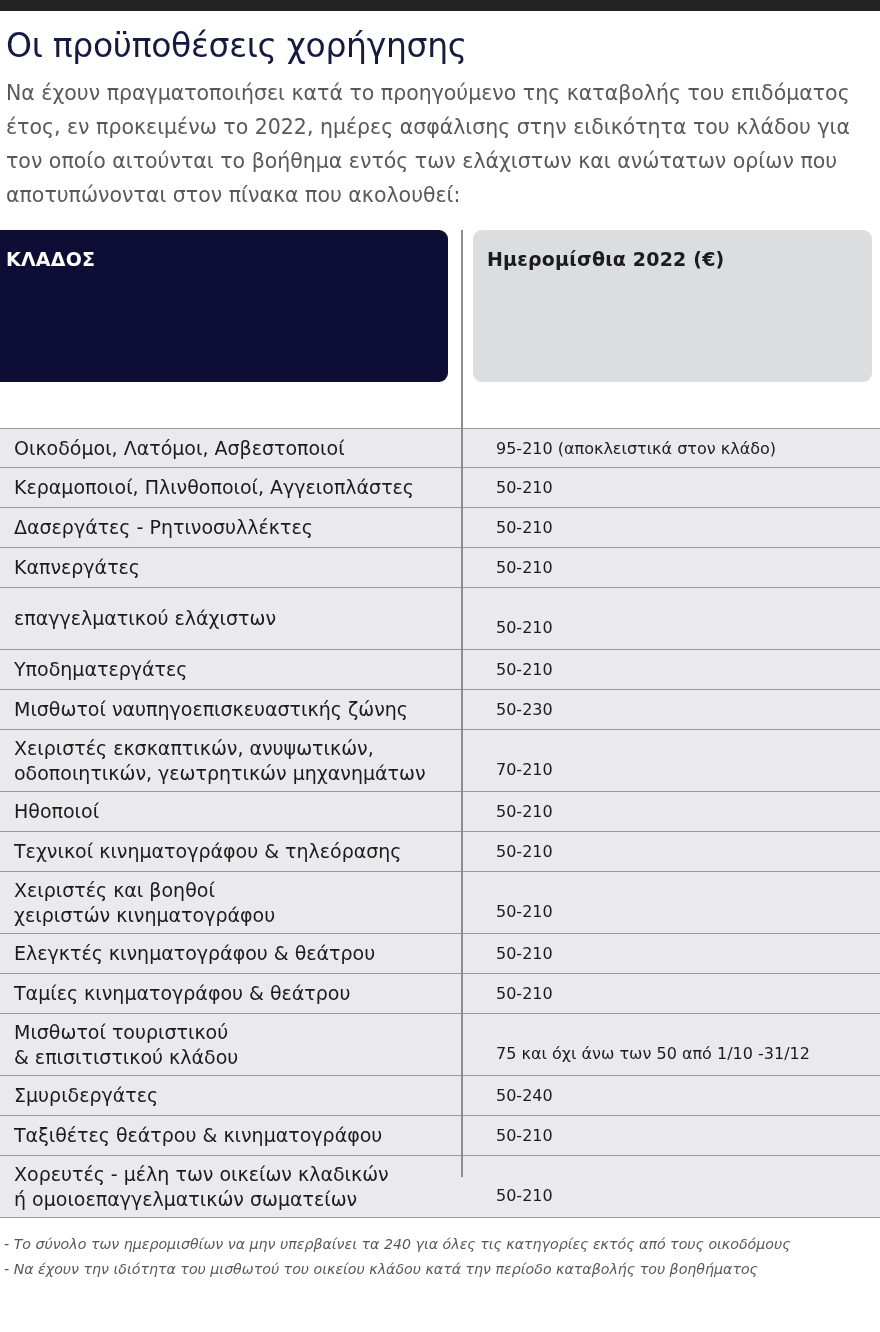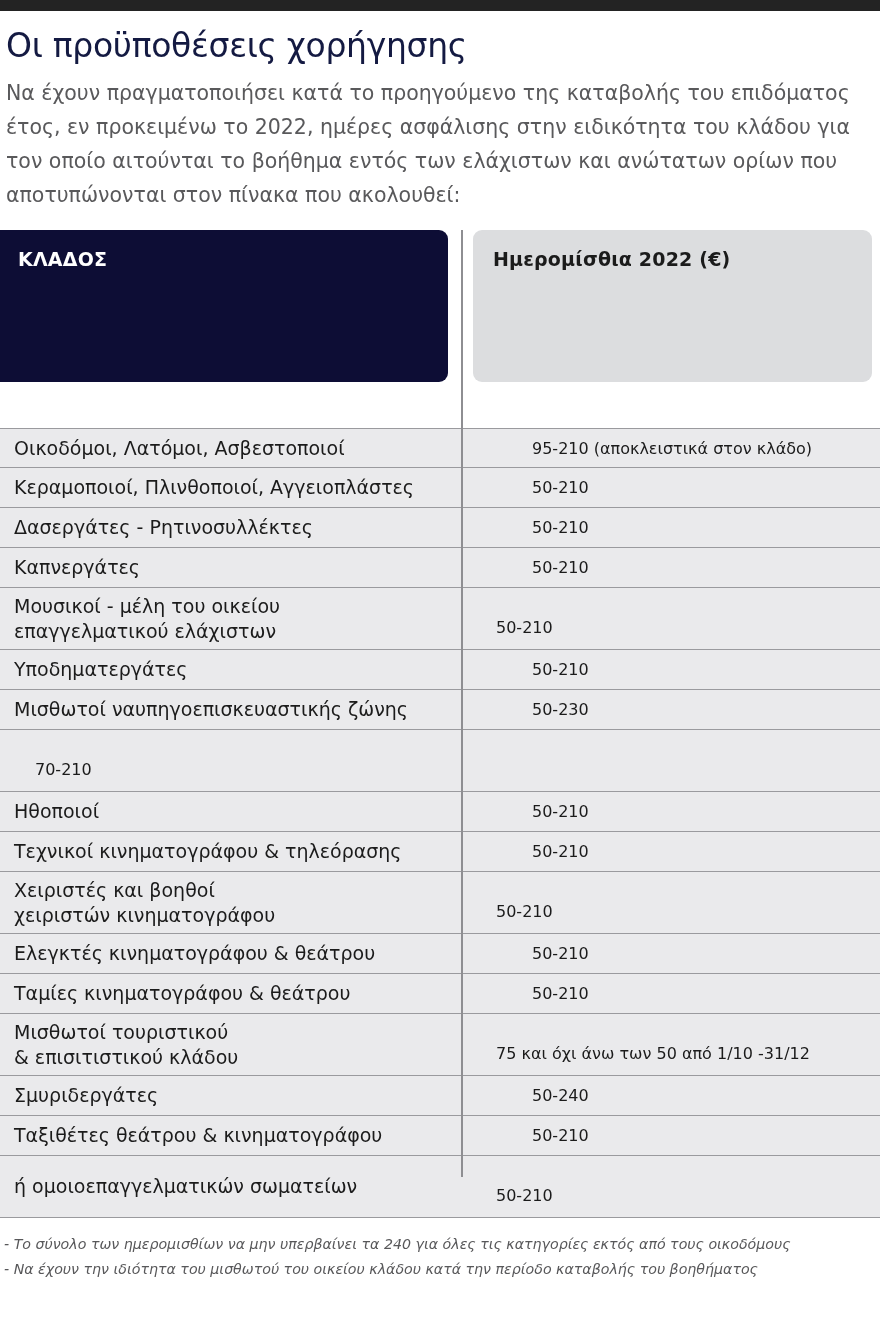--- a/index.html
+++ b/index.html
@@ -78,21 +78,21 @@
   }
   .thead-left {
     position: absolute;
     left: 0; top: 0;
     width: 448px;
     height: 152px;
     background: #0d0d35;
     border-top-right-radius: 9px;
     border-bottom-right-radius: 9px;
     box-sizing: border-box;
-    padding: 18px 0 0 18px;
+    padding: 18px 0 0 6px;
   }
   .thead-left .cap {
     color: #ffffff;
     font-size: 19px;
     font-weight: 700;
     letter-spacing: 0.2px;
   }
   .thead-right {
     position: absolute;
     left: 473px; top: 0;
@@ -101,37 +101,36 @@
     background: #dcdddf;
     border-radius: 9px;
     box-sizing: border-box;
     padding: 18px 0 0 14px;
   }
   .thead-right .cap {
     color: #1b1b1b;
     font-size: 19px;
     font-weight: 700;
     letter-spacing: 0.2px;
-    margin-left: 6px;
   }
 
   
   .thead-gap { height: 46px; }
 
   
   .trow {
     position: relative;
     background: #eaeaec;
     border-bottom: 1px solid #9a9a9e;
     box-sizing: border-box;
     display: flex;
     align-items: center;
   }
   .trow.first { border-top: 1px solid #9a9a9e; }
-  .trow.h1 { height: 40px; gap: 36px; }
+  .trow.h1 { height: 40px; }
   .trow.h2 { height: 62px; }
 
   .cell-sector {
     width: 461px;
     box-sizing: border-box;
     padding-left: 14px;
     color: #1b1b1b;
     font-size: 19px;
     line-height: 25px;
     font-weight: 400;
@@ -212,38 +211,41 @@
           <div class="cell-days">50-210</div>
         </div>
         <div class="trow h1">
           <div class="cell-sector">
             <span class="ln">Καπνεργάτες</span>
           </div>
           <div class="cell-days">50-210</div>
         </div>
         <div class="trow h2">
           <div class="cell-sector">
-            <span class="ln">Μουσικοί - μέλη του οικείου</span>
             <span class="ln">επαγγελματικού ελάχιστων</span>
           </div>
           <div class="cell-days">50-210</div>
         </div>
         <div class="trow h1">
           <div class="cell-sector">
             <span class="ln">Υποδηματεργάτες</span>
           </div>
           <div class="cell-days">50-210</div>
         </div>
         <div class="trow h1">
           <div class="cell-sector">
             <span class="ln">Μισθωτοί ναυπηγοεπισκευαστικής ζώνης</span>
           </div>
           <div class="cell-days">50-230</div>
         </div>
         <div class="trow h2">
+          <div class="cell-sector">
+            <span class="ln">Χειριστές εκσκαπτικών, ανυψωτικών,</span>
+            <span class="ln">οδοποιητικών, γεωτρητικών μηχανημάτων</span>
+          </div>
           <div class="cell-days">70-210</div>
         </div>
         <div class="trow h1">
           <div class="cell-sector">
             <span class="ln">Ηθοποιοί</span>
           </div>
           <div class="cell-days">50-210</div>
         </div>
         <div class="trow h1">
           <div class="cell-sector">
@@ -284,20 +286,21 @@
           <div class="cell-days">50-240</div>
         </div>
         <div class="trow h1">
           <div class="cell-sector">
             <span class="ln">Ταξιθέτες θεάτρου &amp; κινηματογράφου</span>
           </div>
           <div class="cell-days">50-210</div>
         </div>
         <div class="trow h2">
           <div class="cell-sector">
+            <span class="ln">Χορευτές - μέλη των οικείων κλαδικών</span>
             <span class="ln">ή ομοιοεπαγγελματικών σωματείων</span>
           </div>
           <div class="cell-days">50-210</div>
         </div>
       </div>
 
   </div>
 
   <div class="notes">
     <div class="note">- Το σύνολο των ημερομισθίων να μην υπερβαίνει τα 240 για όλες τις κατηγορίες εκτός από τους οικοδόμους</div>

